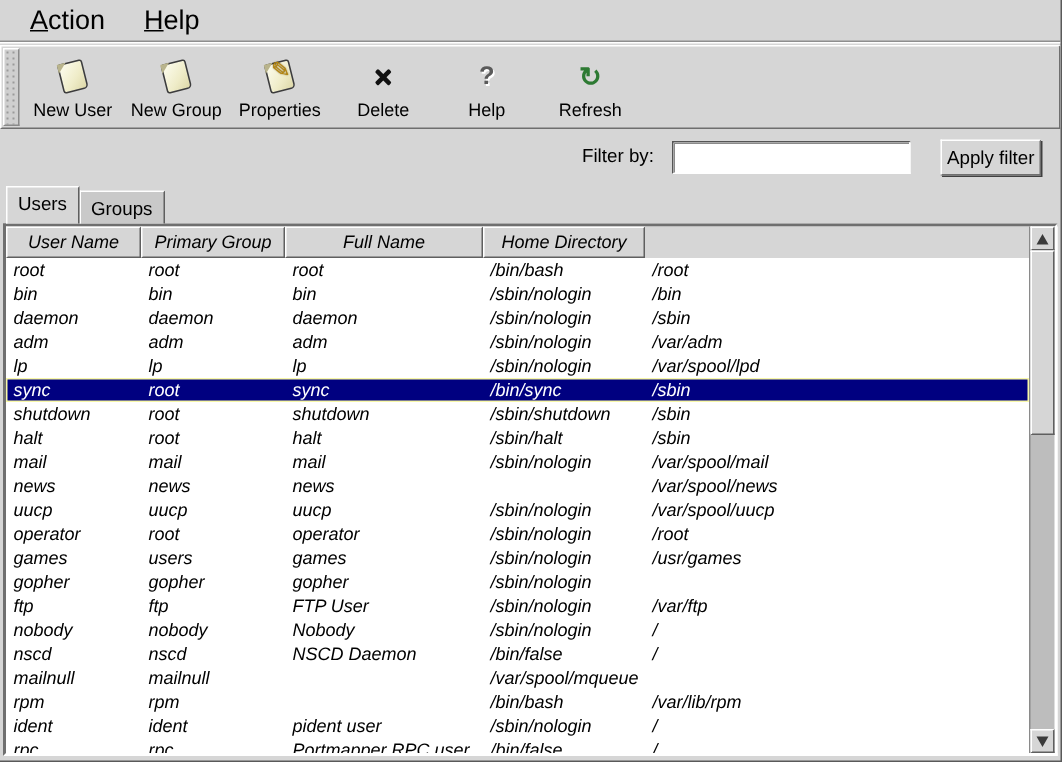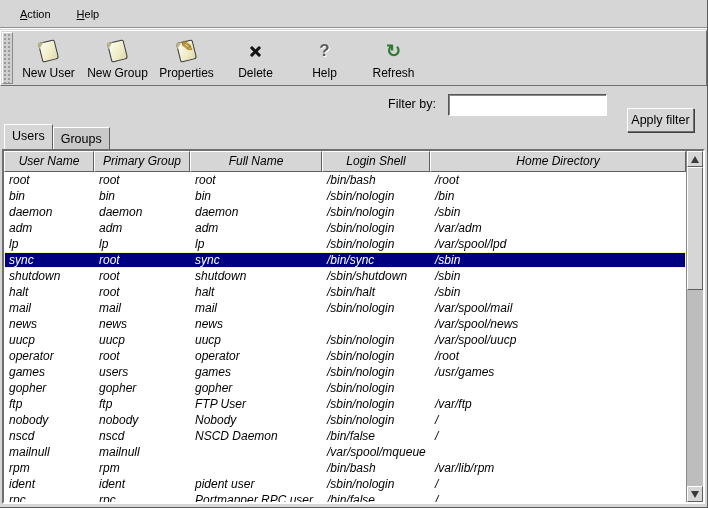--- a/index.html
+++ b/index.html
@@ -9,21 +9,21 @@
     position:relative; width:708px; height:508px; background:#d6d6d6;
     border-right:1px solid #5a5a5a; border-bottom:1px solid #5a5a5a; overflow:hidden;
   }
 
   
   #menubar {
     position:absolute; top:0; left:0; right:0; height:28px;
     display:flex; align-items:center; padding-left:10px; gap:6px;
     border-bottom:1px solid #8e8e8e; box-shadow:0 1px 0 #ffffff;
   }
-  .menu-item { padding:4px 10px; font-size:11px; color:#000; cursor:default; }
+  .menu-item { padding:4px 10px; font-size:18px; color:#000; cursor:default; }
   .menu-item .key { text-decoration:underline; }
 
   
   #toolbar {
     position:absolute; top:30px; left:0; right:0; height:56px;
     background:#d6d6d6;
     border-top:1px solid #ffffff; border-left:1px solid #ffffff;
     border-bottom:1px solid #6f6f6f; border-right:1px solid #6f6f6f;
     display:flex; align-items:stretch;
   }
@@ -62,21 +62,21 @@
   
   #filter-row { position:absolute; top:88px; left:0; right:0; height:34px; }
   #filter-label { position:absolute; left:388px; top:9px; font-size:12.5px; color:#000; }
   #filter-input {
     position:absolute; left:448px; top:6px; width:159px; height:22px;
     background:#ffffff; border:1px solid #555;
     border-right-color:#fff; border-bottom-color:#fff;
     box-shadow:inset 1px 1px 0 #8a8a8a; font:12px "Liberation Sans",sans-serif; padding:0 4px;
   }
   #apply-filter-btn {
-    position:absolute; left:627px; top:20px; width:67px; height:24px;
+    position:absolute; left:627px; top:5px; width:67px; height:24px;
     background:#d6d6d6; font-size:12.5px; color:#000; text-align:center; line-height:22px;
     border:1px solid #6f6f6f; border-top-color:#ffffff; border-left-color:#ffffff;
     box-shadow:1px 1px 0 #404040; cursor:default;
   }
 
   
   #tabs { position:absolute; top:124px; left:4px; height:25px; display:flex; align-items:flex-end; }
   .tab {
     font-size:12.5px; padding:4px 7px 5px; background:#d6d6d6; cursor:default;
     border-top:1px solid #ffffff; border-left:1px solid #ffffff; border-right:1px solid #5f5f5f;
@@ -183,21 +183,20 @@
     <div class="tab active">Users</div>
     <div class="tab inactive">Groups</div>
   </div>
 
   <div id="table-frame">
     <div id="list-area">
       <div id="header-row">
         <div class="hcell">User Name</div>
         <div class="hcell">Primary Group</div>
         <div class="hcell">Full Name</div>
-        <div class="hcell">Login Shell</div>
         <div class="hcell">Home Directory</div>
       </div>
       <div id="table-body">
           <div class="trow">
             <div class="tcell">root</div>
             <div class="tcell">root</div>
             <div class="tcell">root</div>
             <div class="tcell">/bin/bash</div>
             <div class="tcell">/root</div>
           </div>

